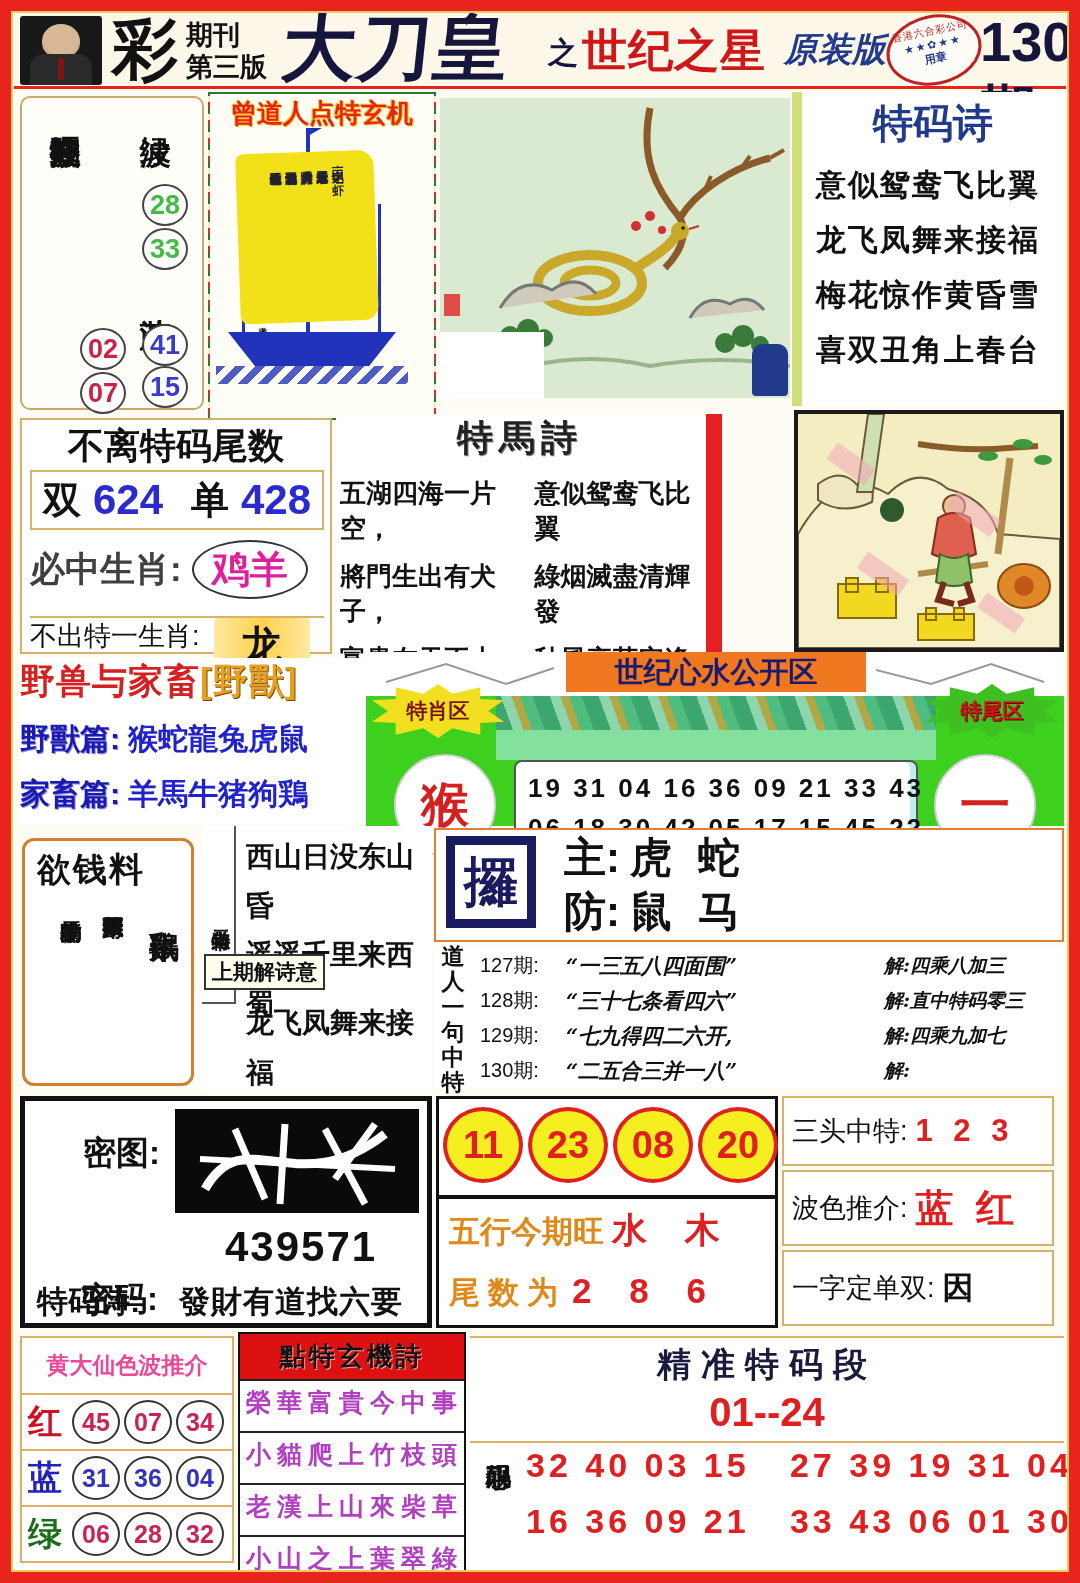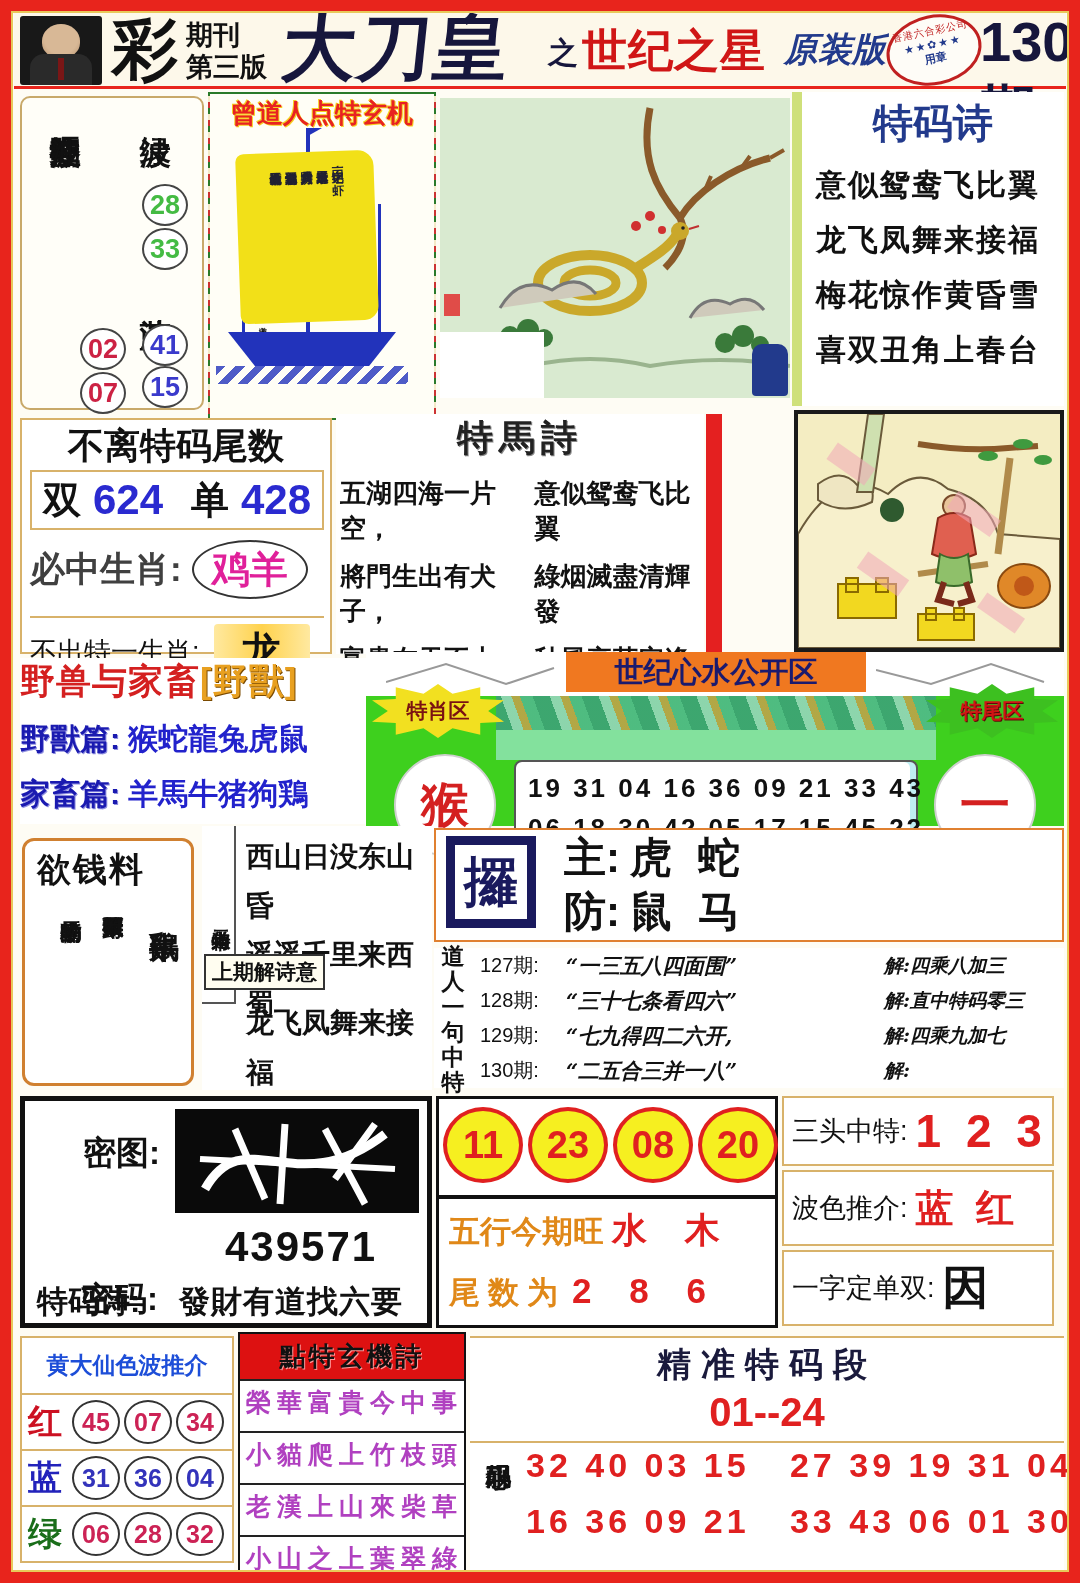--- a/index.html
+++ b/index.html
@@ -66,21 +66,21 @@
 
   
   .tailbox{position:absolute;left:20px;top:418px;width:312px;height:236px;border:2px solid #d8b26a;background:#fff;}
   .tailbox .t{text-align:center;font-size:36px;font-weight:bold;color:#111;margin-top:2px;}
   .dsbox{position:absolute;left:8px;top:50px;width:294px;height:60px;border:2px solid #d8b26a;display:flex;align-items:center;justify-content:center;gap:12px;}
   .dsbox .lab{font-size:38px;font-weight:bold;color:#111;}
   .dsbox .val{font-size:42px;font-weight:bold;color:#2a2ad0;}
   .zodiacrow{position:absolute;left:8px;top:120px;display:flex;align-items:center;gap:10px;}
   .zodiacrow .lab{font-size:35px;font-weight:bold;color:#404040;}
   .oval{border:2px solid #333;border-radius:50%;padding:2px 18px;font-size:38px;font-weight:bold;color:#e0209a;}
-  .notout{position:absolute;left:8px;top:196px;display:flex;align-items:center;gap:14px;border-top:2px solid #d8b26a;width:294px;padding-top:6px;}
+  .notout{position:absolute;left:8px;top:196px;display:flex;gap:14px;border-top:2px solid #d8b26a;width:294px;}
   .notout .lab{font-size:27px;color:#111;}
   .notout .val{font-size:40px;font-weight:bold;color:#111;background:linear-gradient(90deg,#ffe9a0,#ffd24d,#ffe9a0);padding:0 28px;border-radius:4px;}
 
   
   .temabox{position:absolute;left:336px;top:414px;width:368px;height:240px;background:#fff;}
   .temabox .t{text-align:center;font-size:36px;font-weight:bold;color:#222;text-shadow:1px 1px 0 #888;letter-spacing:6px;}
   .temabox .row{margin:13px 0 0 4px;font-size:26px;font-weight:bold;color:#111;display:flex;gap:1px;}
   .redstrip{position:absolute;left:706px;top:414px;width:16px;height:240px;background:#e42020;}
 
   
@@ -151,26 +151,26 @@
   .c5 .div{position:absolute;left:0;top:96px;width:100%;border-top:4px solid #111;}
   .c5 .wx{position:absolute;left:10px;top:108px;font-size:31px;font-weight:bold;color:#e08818;}
   .c5 .wx b{color:#e02020;font-size:35px;letter-spacing:14px;margin-left:8px;}
   .c5 .wz{position:absolute;left:10px;top:172px;font-size:31px;font-weight:bold;color:#e08818;letter-spacing:8px;}
   .c5 .wz b{color:#e02020;font-size:35px;letter-spacing:14px;margin-left:6px;}
 
   
   .tips{position:absolute;left:782px;top:1096px;width:272px;height:232px;}
   .tip{border:2px solid #d8b26a;background:#fff;display:flex;align-items:center;padding-left:8px;gap:8px;}
   .tip .lab{font-size:27px;font-weight:normal;color:#111;white-space:nowrap;}
-  .tip .val{font-size:46px;font-weight:bold;color:#e02020;letter-spacing:6px;}
+  .tip .val{font-size:31px;font-weight:bold;color:#e02020;letter-spacing:6px;}
   .tip3 .val{color:#111;letter-spacing:0;}
 
   
   .huang{position:absolute;left:20px;top:1336px;width:214px;height:238px;background:#fff;}
-  .huang .t{border:2px solid #d8b26a;font-size:23px;font-weight:bold;color:#1d4ed8;text-align:center;padding:12px 0;}
+  .huang .t{border:2px solid #d8b26a;font-size:23px;font-weight:bold;color:#ec4899;text-align:center;padding:12px 0;}
   .hrow{display:flex;align-items:center;gap:4px;border:2px solid #d8b26a;border-top:none;padding:4px 2px 4px 6px;}
   .hrow .lab{font-size:34px;font-weight:bold;width:40px;}
   .hcirc{width:48px;height:44px;border:2px solid #333;border-radius:50%;display:flex;align-items:center;justify-content:center;font-size:25px;font-weight:bold;}
   .lab-red{color:#cc1122;} .lab-blue{color:#2222bb;} .lab-green{color:#1a6e1a;}
   .n-red{color:#cc2255;} .n-blue{color:#3333bb;}
 
   
   .dian{position:absolute;left:238px;top:1332px;width:228px;height:246px;background:#fff;border:2px solid #111;}
   .dian .t{background:#dd1111;color:#111;font-size:26px;font-weight:bold;text-align:center;padding:5px 0;letter-spacing:3px;text-shadow:1px 1px 0 #ff9a9a;}
   .dian .l{font-size:25px;font-weight:bold;color:#b040c0;letter-spacing:6px;padding:5px 0 12px 6px;border-top:2px solid #222;}

